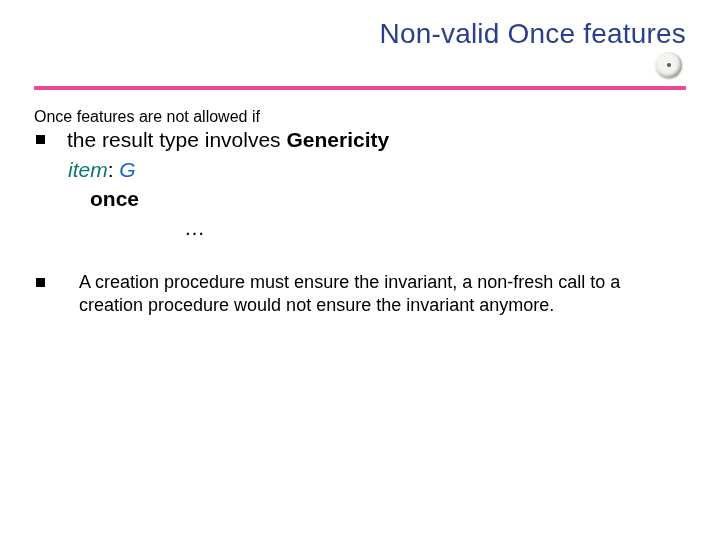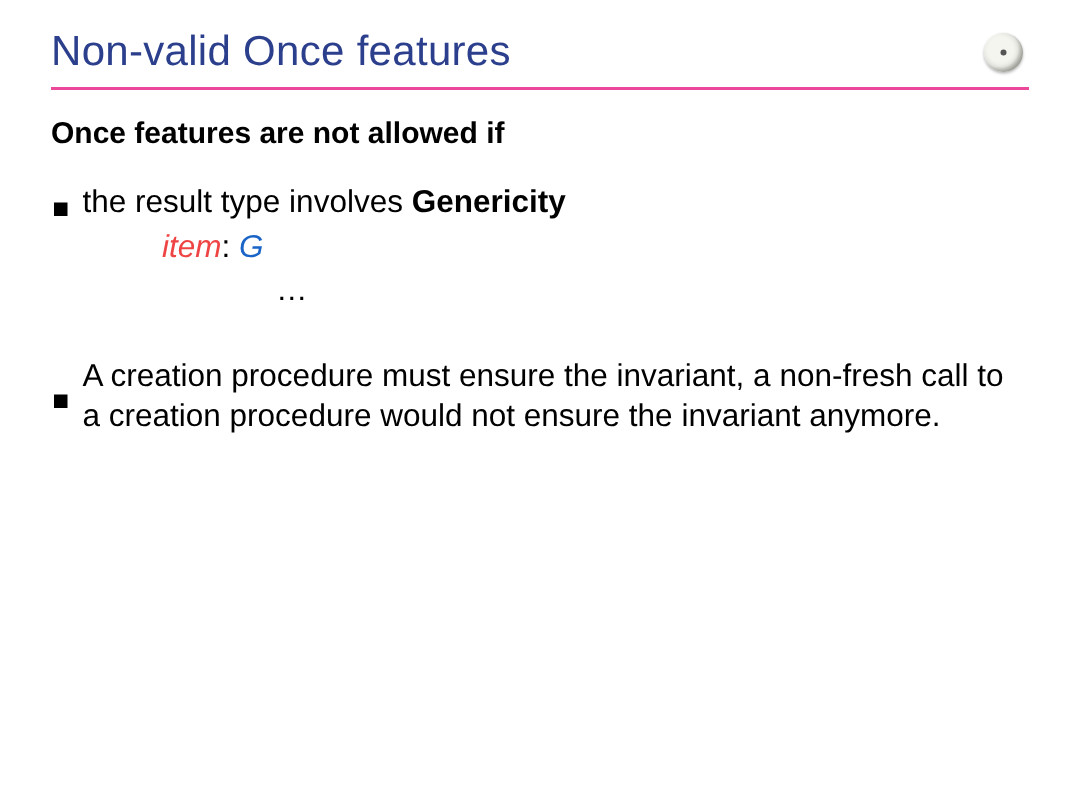--- a/index.html
+++ b/index.html
@@ -1,34 +1,34 @@
 <!DOCTYPE html>
 <html><head>
 <meta charset="utf-8">
 <style>
   * { margin: 0; padding: 0; box-sizing: border-box; }
   html, body { width: 720px; height: 540px; background: #fff; font-family: "Trebuchet MS", "Verdana", sans-serif; color: #000; }
   .slide { width: 720px; height: 540px; position: relative; padding: 18px 34px 0 34px; }
-  .header { display: flex; align-items: center; justify-content: space-between; border-bottom: 2px solid #ec4899; padding-bottom: 8px; margin-bottom: 18px; }
+  .header { display: flex; align-items: flex-end; justify-content: space-between; border-bottom: 4px solid #ec4899; padding-bottom: 8px; margin-bottom: 18px; flex-direction: column; }
   .title { font-size: 28px; color: #2b3f8c; font-weight: 400; letter-spacing: 0.2px; }
   .logo { width: 26px; height: 26px; border-radius: 50%; background: radial-gradient(circle at 40% 40%, #f5f5f0 0 55%, #c8c8be 75%, #888872 100%); box-shadow: inset -2px -2px 4px rgba(0,0,0,0.25), 0 1px 2px rgba(0,0,0,0.3); position: relative; margin-top: 2px; margin-right: 4px; }
   .logo::after { content:""; position:absolute; width:4px; height:4px; background:#555; border-radius:50%; top:11px; left:11px; }
-  .intro { font-size: 20px; margin-bottom: 20px; font-weight: bold; }
-  .bullet { display: flex; align-items: center; margin-left: 2px; margin-bottom: 2px; }
+  .intro { font-size: 16px; margin-bottom: 0; }
+  .bullet { display: flex; align-items: flex-start; margin-left: 2px; margin-bottom: 2px; gap: 12px; }
   .bullet-marker { width: 9px; height: 9px; background: #000; margin-top: 9px; margin-right: 10px; flex-shrink: 0; }
   .bullet-text { font-size: 21px; line-height: 1.32; }
   .bold { font-weight: 700; }
   .code-block { margin-left: 34px; font-size: 21px; line-height: 1.38; }
-  .code-ident { font-style: italic; color: #ef4444; margin-left: 40px; }
+  .code-ident { font-style: italic; color: #0f766e; }
   .code-type { font-style: italic; color: #1a64c8; }
   .code-kw { font-weight: 700; }
   .code-once, .code-end { margin-left: 22px; }
   .code-ellipsis { margin-left: 116px; }
   .spacer { height: 26px; }
-  .para { font-size: 21px; line-height: 1.3; margin-top: 2px; }
+  .para { font-size: 18px; line-height: 1.3; margin-top: 2px; margin-left: 12px; }
 </style>
 </head>
 <body>
 
 <div class="slide">
 
   <div class="header">
     <div class="title">Non-valid Once features</div>
     <div class="logo"></div>
   </div>
@@ -39,20 +39,21 @@
     <div class="bullet-marker"></div>
     <div class="bullet-text">
       <span>the result type involves </span><span class="bold">Genericity</span>
     </div>
   </div>
 
   <div class="code-block">
     <div>
       <span class="code-ident">item</span><span>: </span><span class="code-type">G</span>
     </div>
+    <div class="code-once code-kw">once</div>
     <div class="code-ellipsis">…</div>
   </div>
 
   <div class="spacer"></div>
 
   <div class="bullet">
     <div class="bullet-marker"></div>
     <div class="bullet-text">
       <div class="para">A creation procedure must ensure the invariant, a non-fresh call to a creation procedure would not ensure the invariant anymore.</div>
     </div>

